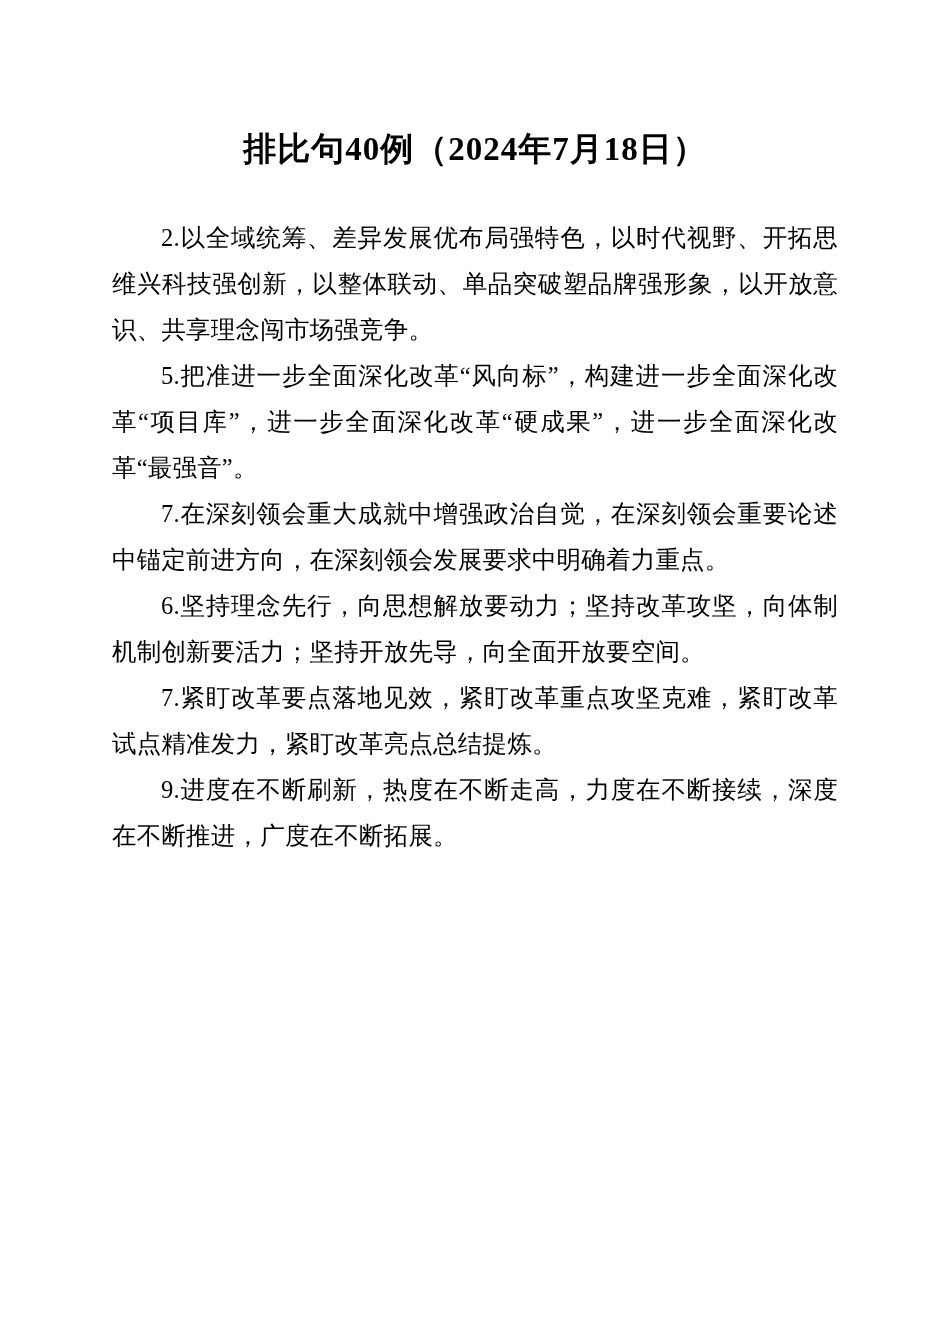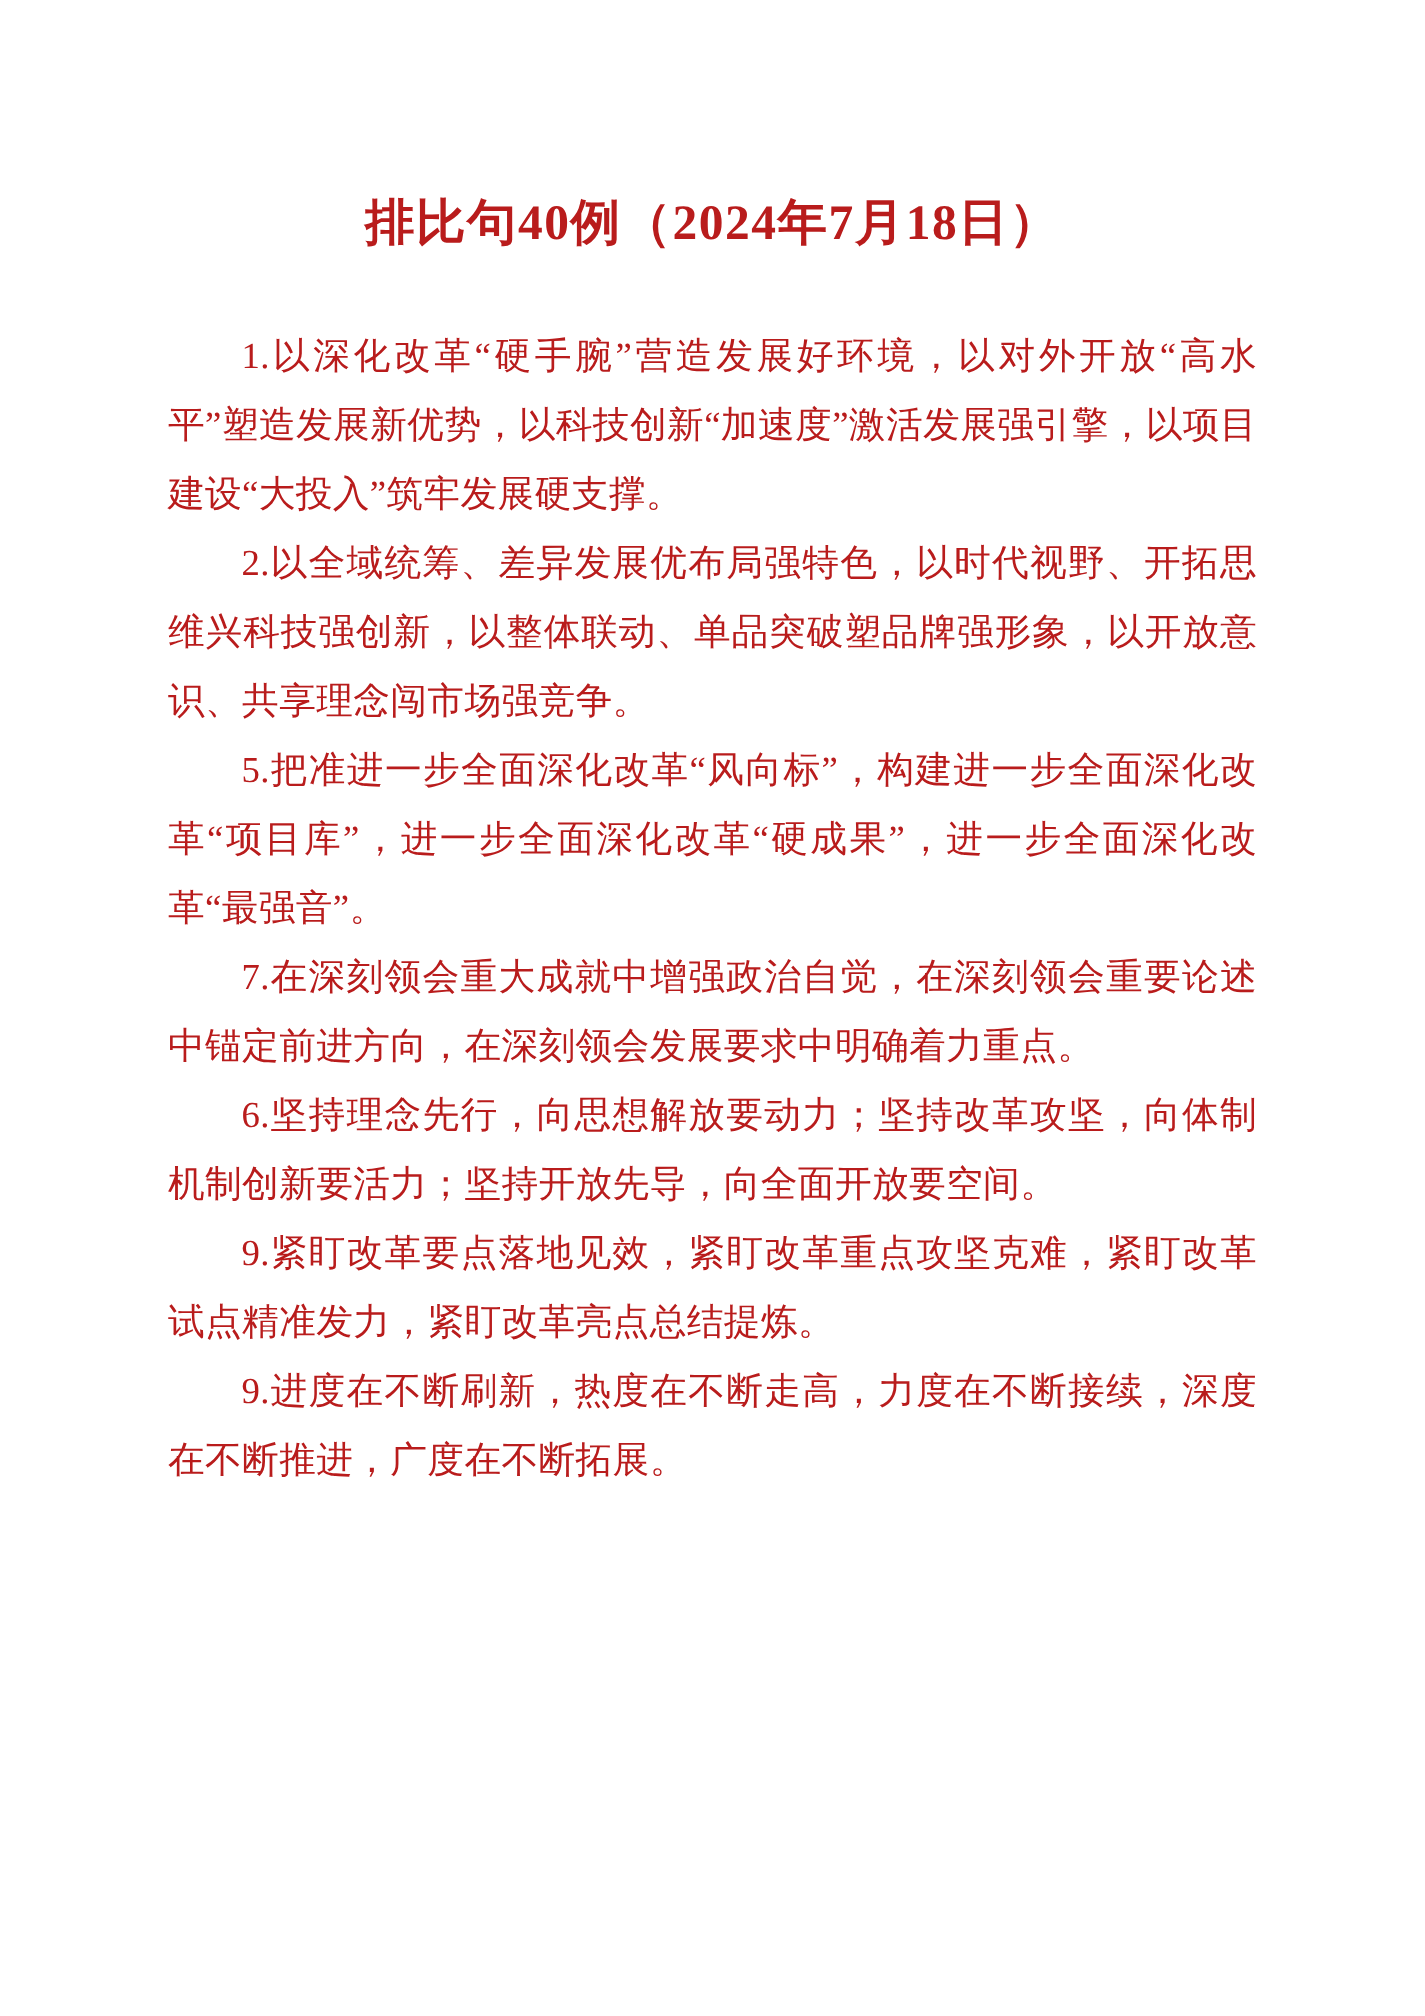--- a/index.html
+++ b/index.html
@@ -9,21 +9,21 @@
   }
   .page {
     width: 950px;
     height: 1344px;
     background: #ffffff;
     position: relative;
     box-sizing: border-box;
     padding: 0;
     overflow: hidden;
     font-family: "Liberation Serif", "DejaVu Serif", serif;
-    color: #b91c1c;
+    color: #000000;
   }
   .doc-body {
     position: absolute;
     left: 112px;
     top: 0;
     width: 726px;
   }
   .doc-title {
     text-align: center;
     font-family: "Liberation Serif", "DejaVu Serif", serif;
@@ -48,22 +48,21 @@
     letter-spacing: 0.2px;
   }
 </style>
 </head>
 <body>
 
 <div class="page">
   <div class="doc-body">
     <h1 class="doc-title">排比句40例（2024年7月18日）</h1>
     <div class="paragraphs">
-      <p class="para">1.以深化改革“硬手腕”营造发展好环境，以对外开放“高水平”塑造发展新优势，以科技创新“加速度”激活发展强引擎，以项目建设“大投入”筑牢发展硬支撑。</p>
       <p class="para">2.以全域统筹、差异发展优布局强特色，以时代视野、开拓思维兴科技强创新，以整体联动、单品突破塑品牌强形象，以开放意识、共享理念闯市场强竞争。</p>
       <p class="para">5.把准进一步全面深化改革“风向标”，构建进一步全面深化改革“项目库”，进一步全面深化改革“硬成果”，进一步全面深化改革“最强音”。</p>
       <p class="para">7.在深刻领会重大成就中增强政治自觉，在深刻领会重要论述中锚定前进方向，在深刻领会发展要求中明确着力重点。</p>
       <p class="para">6.坚持理念先行，向思想解放要动力；坚持改革攻坚，向体制机制创新要活力；坚持开放先导，向全面开放要空间。</p>
-      <p class="para">9.紧盯改革要点落地见效，紧盯改革重点攻坚克难，紧盯改革试点精准发力，紧盯改革亮点总结提炼。</p>
+      <p class="para">7.紧盯改革要点落地见效，紧盯改革重点攻坚克难，紧盯改革试点精准发力，紧盯改革亮点总结提炼。</p>
       <p class="para">9.进度在不断刷新，热度在不断走高，力度在不断接续，深度在不断推进，广度在不断拓展。</p>
     </div>
   </div>
 </div>
 
 </body></html>

